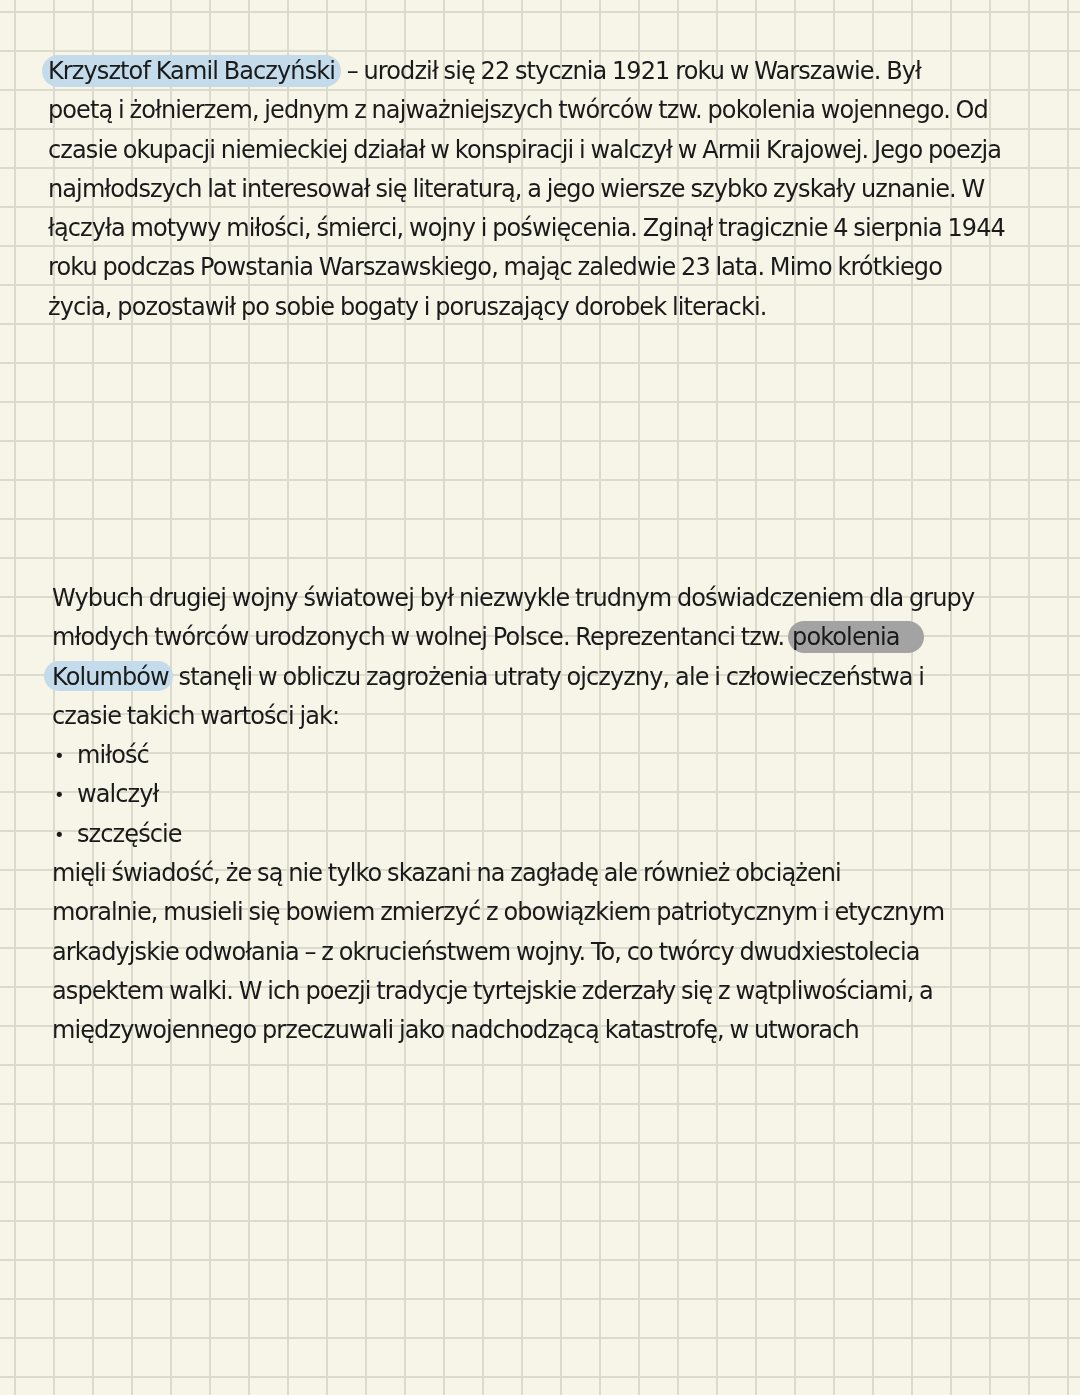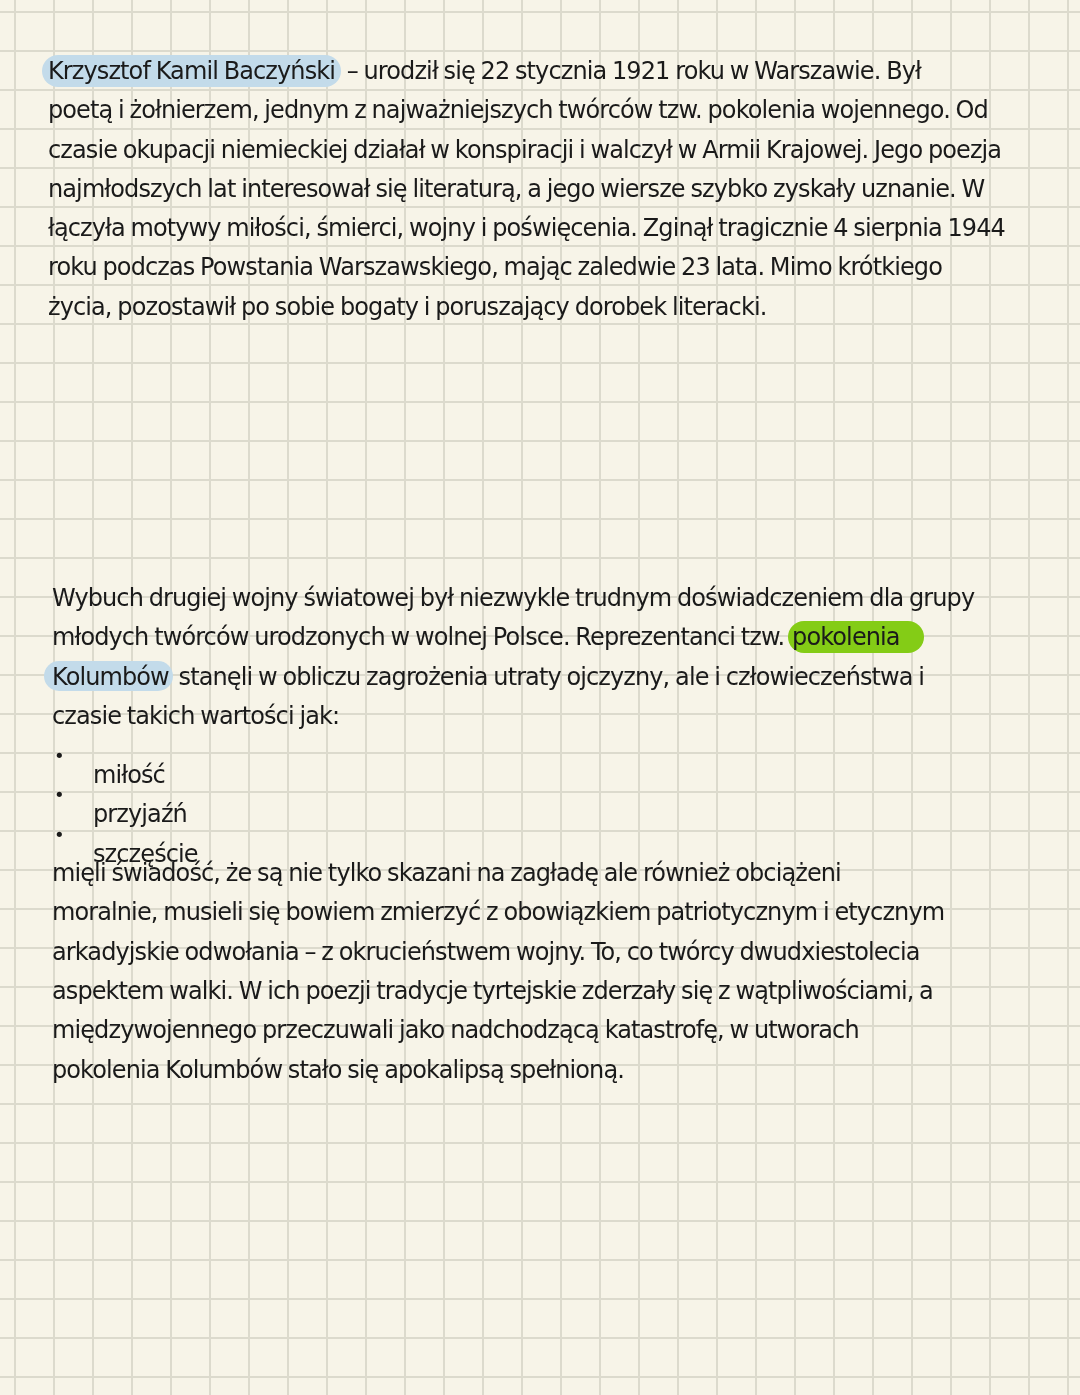--- a/index.html
+++ b/index.html
@@ -38,21 +38,21 @@
     line-height: 39.3px;
     white-space: nowrap;
   }
   .hl {
     background: #c3dbea;
     border-radius: 16px;
     padding: 2px 6px;
     margin-left: -6px;
   }
   .hl-wide {
-    background: #84cc16;
+    background: #a3a3a3;
     border-radius: 16px;
     padding: 2px 24px 2px 4px;
     margin-left: -2px;
   }
   .hl-left {
     background: #c3dbea;
     border-radius: 16px;
     padding: 2px 4px 0 8px;
     margin-left: -8px;
   }
@@ -64,23 +64,22 @@
     position: relative;
   }
   .bullet-dot {
     position: absolute;
     left: 2px;
     top: 0;
     font-size: 18px;
   }
   .bullet-text {
     position: absolute;
-    left: 41px;
+    left: 25px;
     top: 0;
-    margin-top: 20px;
   }
 </style>
 </head>
 <body>
 
 <div class="page">
 
   <div class="para" style="left:48px; top:52px;">
     <span class="line"><span class="hl">Krzysztof Kamil Baczyński</span><span> – urodził się 22 stycznia 1921 roku w Warszawie. Był</span></span>
     <span class="line">poetą i żołnierzem, jednym z najważniejszych twórców tzw. pokolenia wojennego. Od</span>
@@ -97,29 +96,28 @@
     <span class="line"><span class="hl-left">Kolumbów</span><span> stanęli w obliczu zagrożenia utraty ojczyzny, ale i człowieczeństwa i</span></span>
     <span class="line">czasie takich wartości jak:</span>
 
     <div>
       <span class="bullet-line">
         <span class="bullet-dot">•</span>
         <span class="bullet-text">miłość</span>
       </span>
       <span class="bullet-line">
         <span class="bullet-dot">•</span>
-        <span class="bullet-text">przyjaźń</span>
+        <span class="bullet-text">walczył</span>
       </span>
       <span class="bullet-line">
         <span class="bullet-dot">•</span>
         <span class="bullet-text">szczęście</span>
       </span>
     </div>
 
     <span class="line">mięli świadość, że są nie tylko skazani na zagładę ale również obciążeni</span>
     <span class="line">moralnie, musieli się bowiem zmierzyć z obowiązkiem patriotycznym i etycznym</span>
     <span class="line">arkadyjskie odwołania – z okrucieństwem wojny. To, co twórcy dwudxiestolecia</span>
     <span class="line">aspektem walki. W ich poezji tradycje tyrtejskie zderzały się z wątpliwościami, a</span>
     <span class="line">międzywojennego przeczuwali jako nadchodzącą katastrofę, w utworach</span>
-    <span class="line">pokolenia Kolumbów stało się apokalipsą spełnioną.</span>
   </div>
 
 </div>
 
 </body></html>

